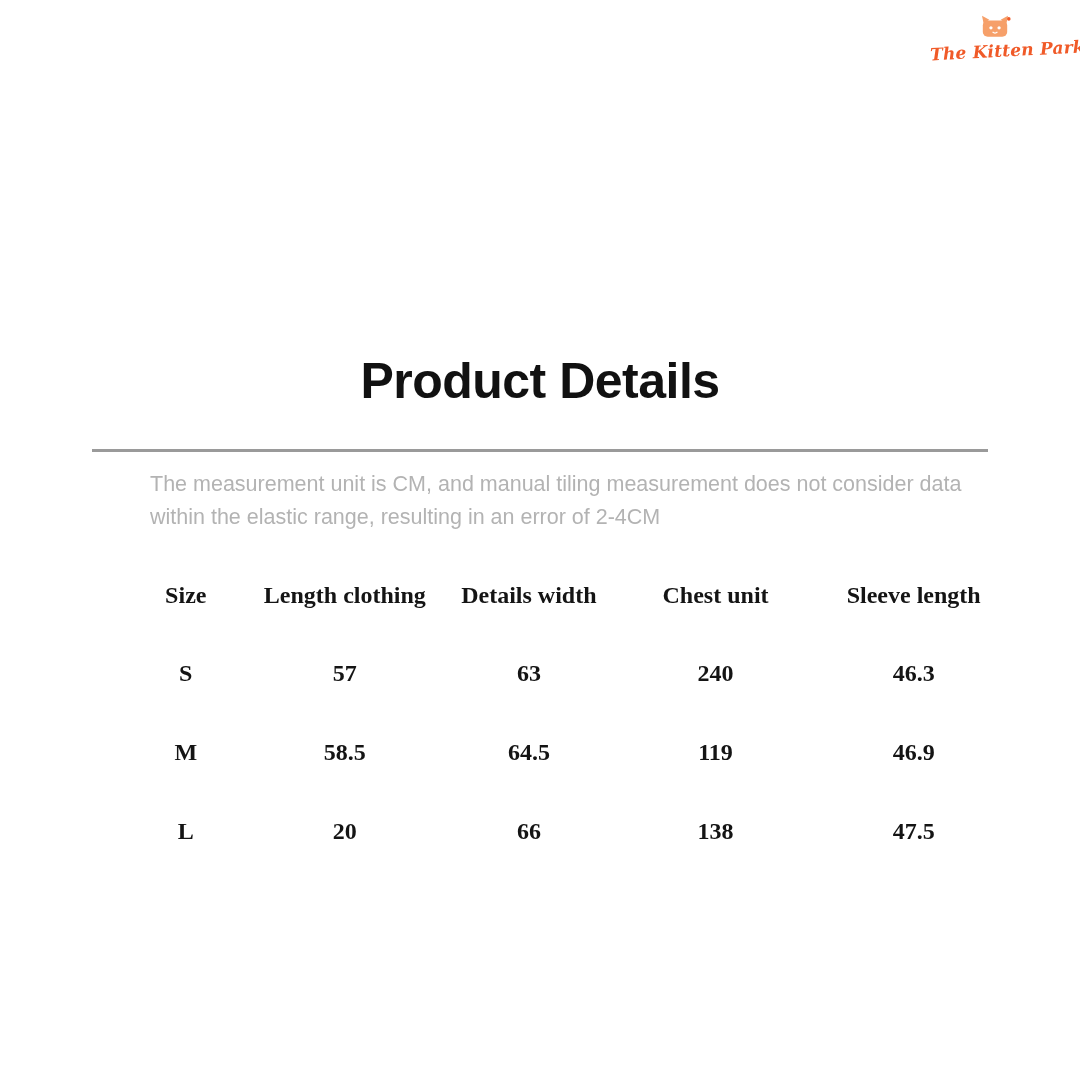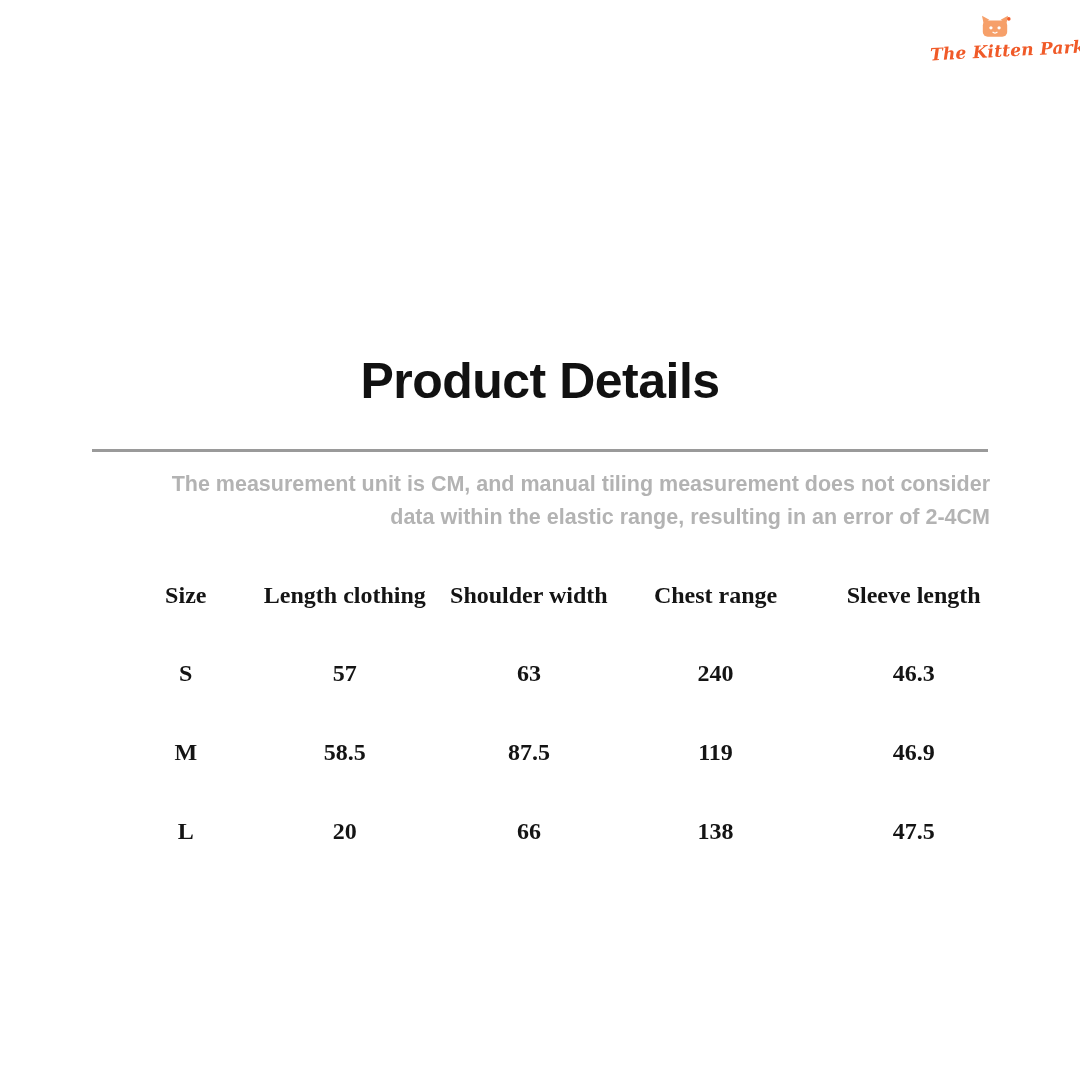--- a/index.html
+++ b/index.html
@@ -73,25 +73,24 @@
     height: 3px;
     background: #9a9a9a;
   }
 
   
   .note {
     position: absolute;
     top: 468px;
     left: 150px;
     width: 840px;
-    text-align: right;
+    text-align: left;
     font-size: 21.5px;
     line-height: 33px;
     color: #b3b3b3;
-    font-weight: bold;
   }
 
   
   .size-table {
     position: absolute;
     top: 556px;
     left: 118px;
     width: 900px;
     border-collapse: collapse;
     table-layout: fixed;
@@ -153,37 +152,37 @@
       <col class="col-size">
       <col class="col-length">
       <col class="col-shoulder">
       <col class="col-chest">
       <col class="col-sleeve">
     </colgroup>
     <thead>
       <tr>
         <th>Size</th>
         <th>Length clothing</th>
-        <th>Shoulder width</th>
-        <th>Chest range</th>
+        <th>Details width</th>
+        <th>Chest unit</th>
         <th>Sleeve length</th>
       </tr>
     </thead>
     <tbody>
       <tr>
         <td>S</td>
         <td>57</td>
         <td>63</td>
         <td>240</td>
         <td>46.3</td>
       </tr>
       <tr>
         <td>M</td>
         <td>58.5</td>
-        <td>87.5</td>
+        <td>64.5</td>
         <td>119</td>
         <td>46.9</td>
       </tr>
       <tr>
         <td>L</td>
         <td>20</td>
         <td>66</td>
         <td>138</td>
         <td>47.5</td>
       </tr>

